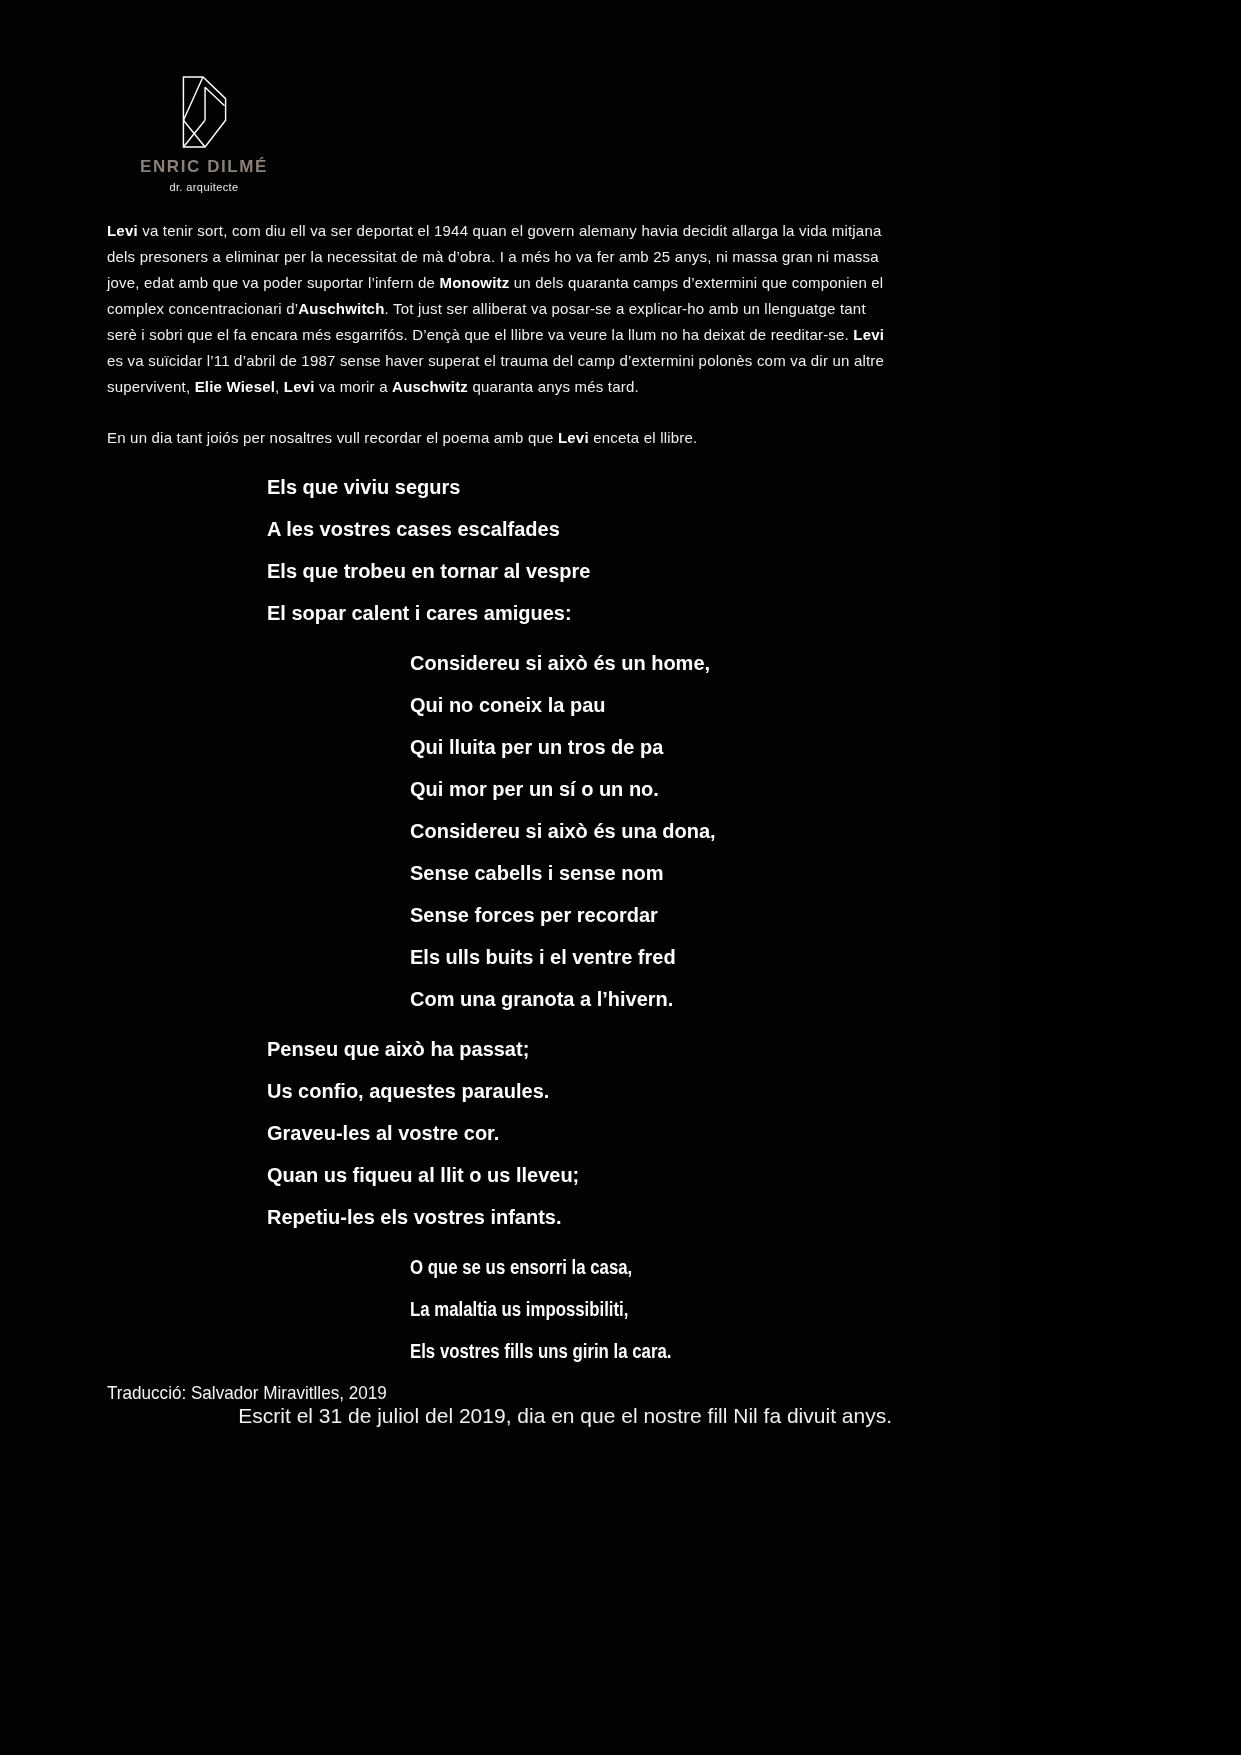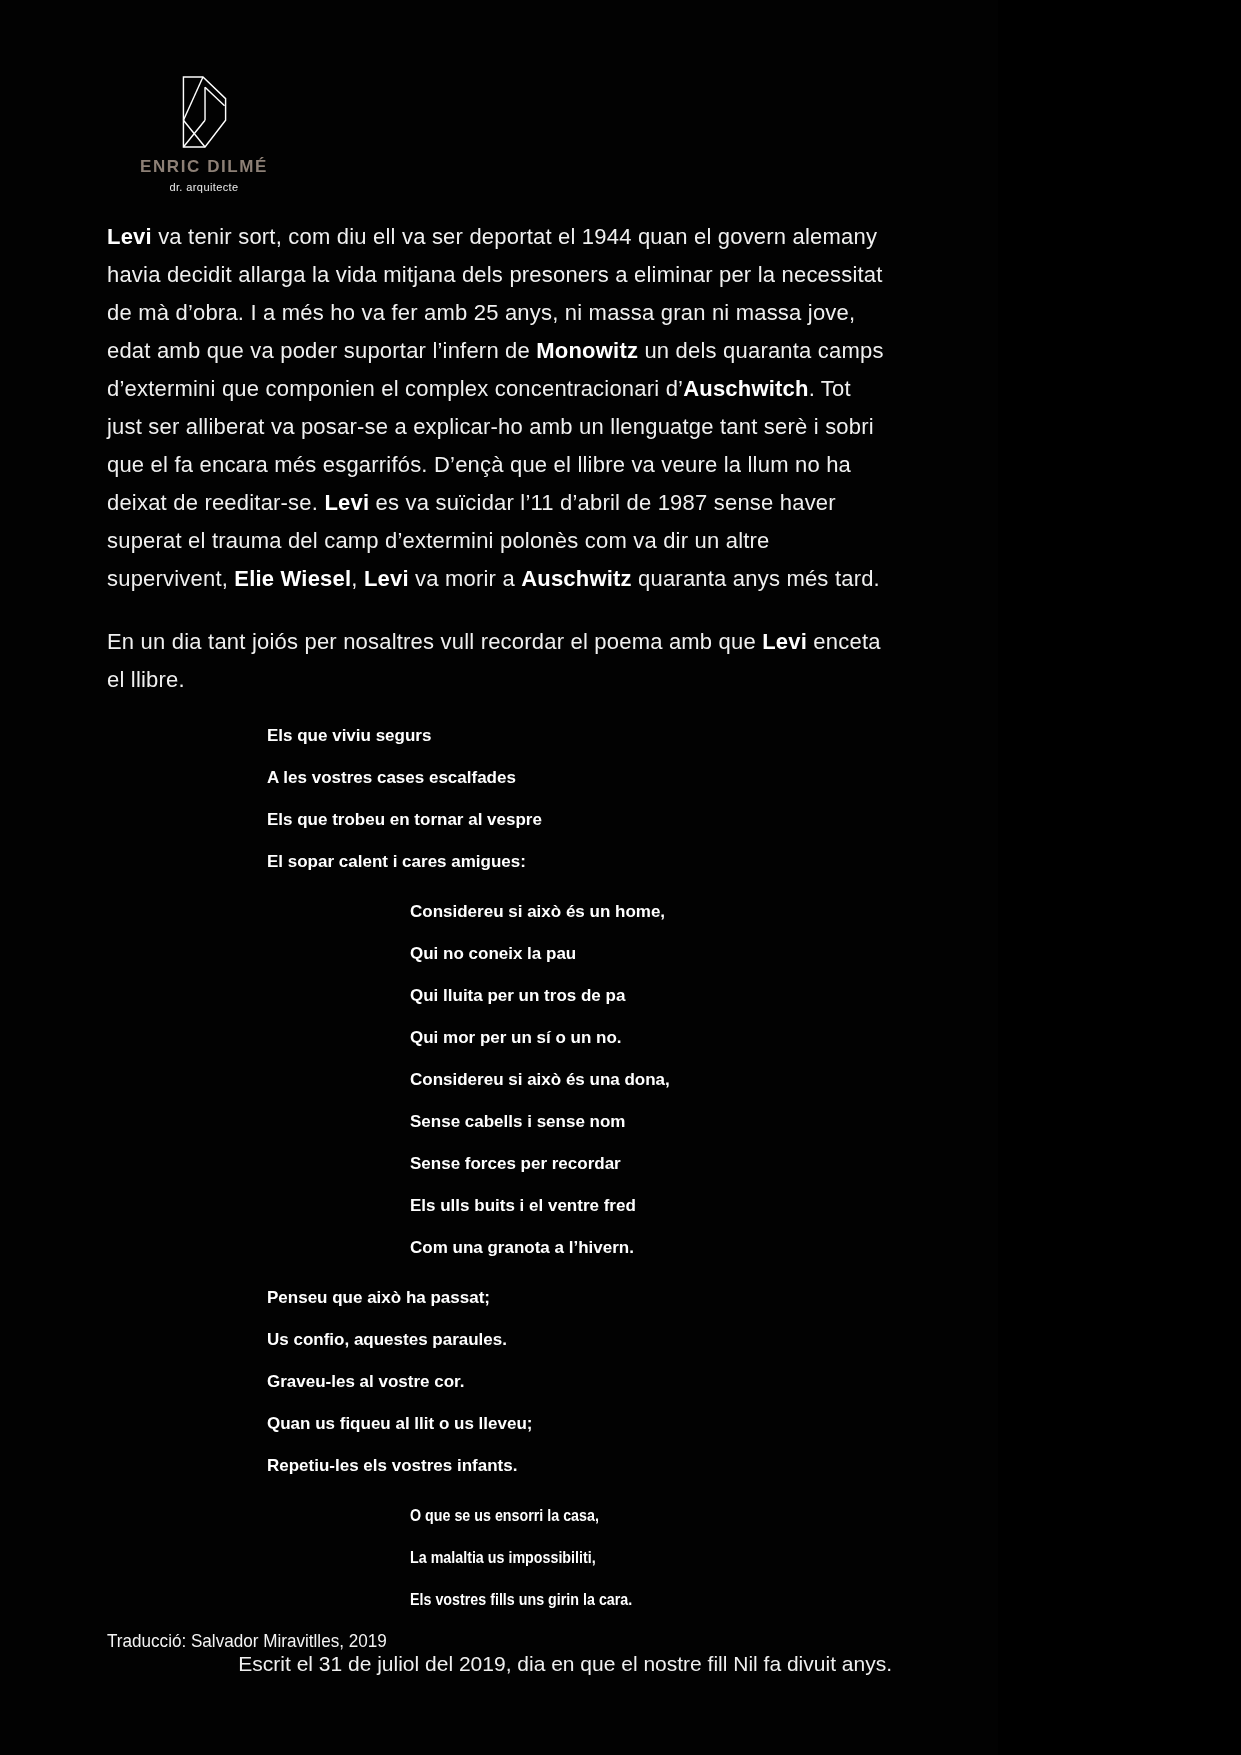--- a/index.html
+++ b/index.html
@@ -18,26 +18,26 @@
   
   .letterhead{width:150px;margin-left:22px;text-align:center;}
   .logo-svg{display:block;margin:0 auto;width:50px;height:72px;}
   .brand-name{
     font-weight:bold;font-size:17px;letter-spacing:1.6px;
     margin-top:9px;white-space:nowrap;
   }
   .brand-sub{color:#ececec;font-size:11px;letter-spacing:.4px;margin-top:4px;}
   
   .para{
-    font-size:22px;line-height:38px;letter-spacing:.2px;
+    font-size:15px;line-height:26px;letter-spacing:.2px;
     margin:25px 0 0 0;color:#f0f0f0;font-weight:normal;
   }
   .para .b{font-weight:bold;color:#fff;}
   
-  .poem{margin-top:25px;font-weight:bold;color:#fff;font-size:17px;}
+  .poem{margin-top:25px;font-weight:bold;color:#fff;font-size:20px;}
   .poem-line{line-height:23px;margin-bottom:19px;white-space:nowrap;}
   .indent1{margin-left:160px;}
   .indent2{margin-left:303px;}
   .stanza-start{margin-top:27px;}
   .condensed{transform:scaleX(.84);transform-origin:left center;}
   
   .credit{
     font-size:19px;margin-top:4px;color:#f4f4f4;
     transform:scaleX(.9);transform-origin:left center;white-space:nowrap;
   }

